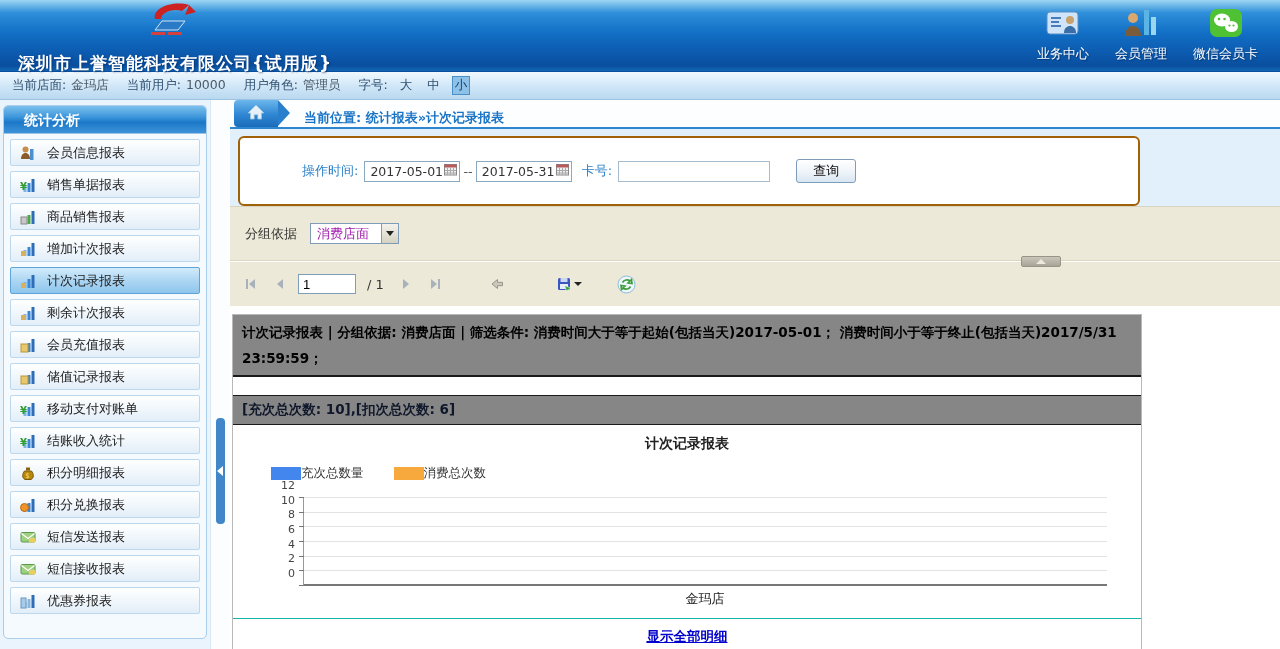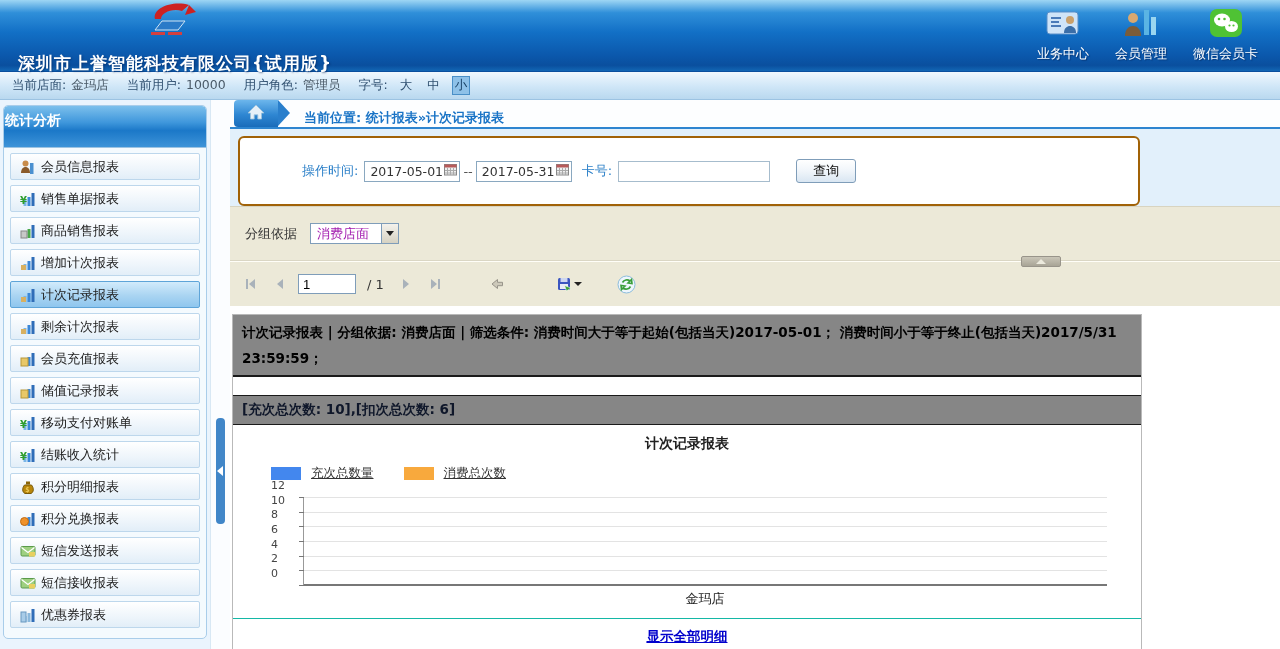--- a/index.html
+++ b/index.html
@@ -27,25 +27,25 @@
   .fs-opt { cursor:pointer; padding:1px 3px; }
   .fs-opt.selected { background:#8ec1e8; border:1px solid #4a8fc7; color:#123a5e; padding:0 2px; }
 
   
   .main-row { display:flex; height:549px; }
 
   
   .sidebar { width:210px; background:#eaf4fd; padding:5px 3px 0 3px; }
   .side-panel { border:1px solid #a9cdea; border-radius:5px; background:#f4fafe;
     height:534px; overflow:hidden; }
-  .side-title { height:42px; line-height:28px; padding-left:1px; color:#fff; font-weight:bold;
+  .side-title { height:28px; line-height:28px; padding-left:20px; color:#fff; font-weight:bold;
     font-size:14px; border-radius:4px 4px 0 0;
     background:linear-gradient(180deg,#7cc0ec 0%,#3f97dc 40%,#1b78c8 60%,#3d93d8 100%);
     border-bottom:1px solid #9cc3e2; }
-  .side-item { height:27px; margin:5px 6px; display:flex; align-items:center; gap:5px;
+  .side-item { height:27px; margin:5px 6px; display:flex; align-items:center; gap:11px;
     padding-left:9px; font-size:13px; color:#222; cursor:pointer; border-radius:2px;
     background:linear-gradient(180deg,#ffffff 0%,#eef5fb 60%,#e2eef8 100%);
     border:1px solid #bdd7ec; }
   .side-item.selected { background:linear-gradient(180deg,#d2ebfb 0%,#a9d4f2 55%,#8fc6ee 100%);
     border:1px solid #5ea4d8; }
   .side-item .ic { width:16px; height:16px; flex:0 0 16px; }
 
   
   .splitter { width:20px; background:#fbfdff; border-left:1px solid #d8e8f4; position:relative; }
   .split-handle { position:absolute; left:5px; top:318px; width:9px; height:106px;
@@ -111,27 +111,27 @@
 
   
   .report { width:910px; margin:8px 0 0 2px; background:#fff; border:1px solid #b9b9b9; }
   .rep-head { background:#868686; color:#000; font-weight:bold; font-size:13.5px;
     padding:4px 9px; line-height:26px; border-bottom:2px solid #1a1a1a; }
   .rep-summary { background:#868686; color:#0f172a; font-weight:bold; font-size:13.5px;
     padding:5px 9px; margin-top:18px; border-top:1px solid #1a1a1a; border-bottom:1px solid #1a1a1a; }
   .chart-wrap { padding:10px 0 0 0; }
   .chart-title { text-align:center; font-weight:bold; font-size:14px; color:#222; }
   .legend { display:flex; gap:30px; margin:12px 0 0 38px; font-size:12.5px; color:#333; }
-  .legend-item { display:flex; align-items:center; gap:10px;text-decoration:underline; }
+  .legend-item { display:flex; align-items:center; gap:0; }
   .legend-swatch { width:30px; height:13px; }
   .plot { position:relative; margin:16px 34px 0 70px; height:88px;
     border-left:1px solid #999; }
   .gridline { position:absolute; left:0; right:0; height:1px; background:#e3e3e3; }
   .gridline.base { height:2px; background:#777; }
-  .ytick-label { position:absolute; right:calc(100% + 9px); width:24px; 
+  .ytick-label { position:absolute; right:calc(100% + 9px); width:24px; text-align:right;
     font-size:11px; color:#444; transform:translateY(-6px);margin-top:12px; }
   .ytick-mark { position:absolute; right:100%; width:5px; height:1px; background:#777; }
   .bar-group { position:absolute; bottom:0; left:50%; transform:translateX(-50%);
     display:flex; align-items:flex-end; }
   .bar { width:160px; }
   .xcat-label { margin:4px 34px 0 70px; text-align:center; font-size:13px; color:#222; }
   .detail-row { border-top:1px solid #14b8a6; margin-top:10px; padding:7px 0 12px; text-align:center; }
   .detail-link { color:#0000cc; font-weight:bold; font-size:13.5px; text-decoration:underline;
     cursor:pointer; }
 </style>

